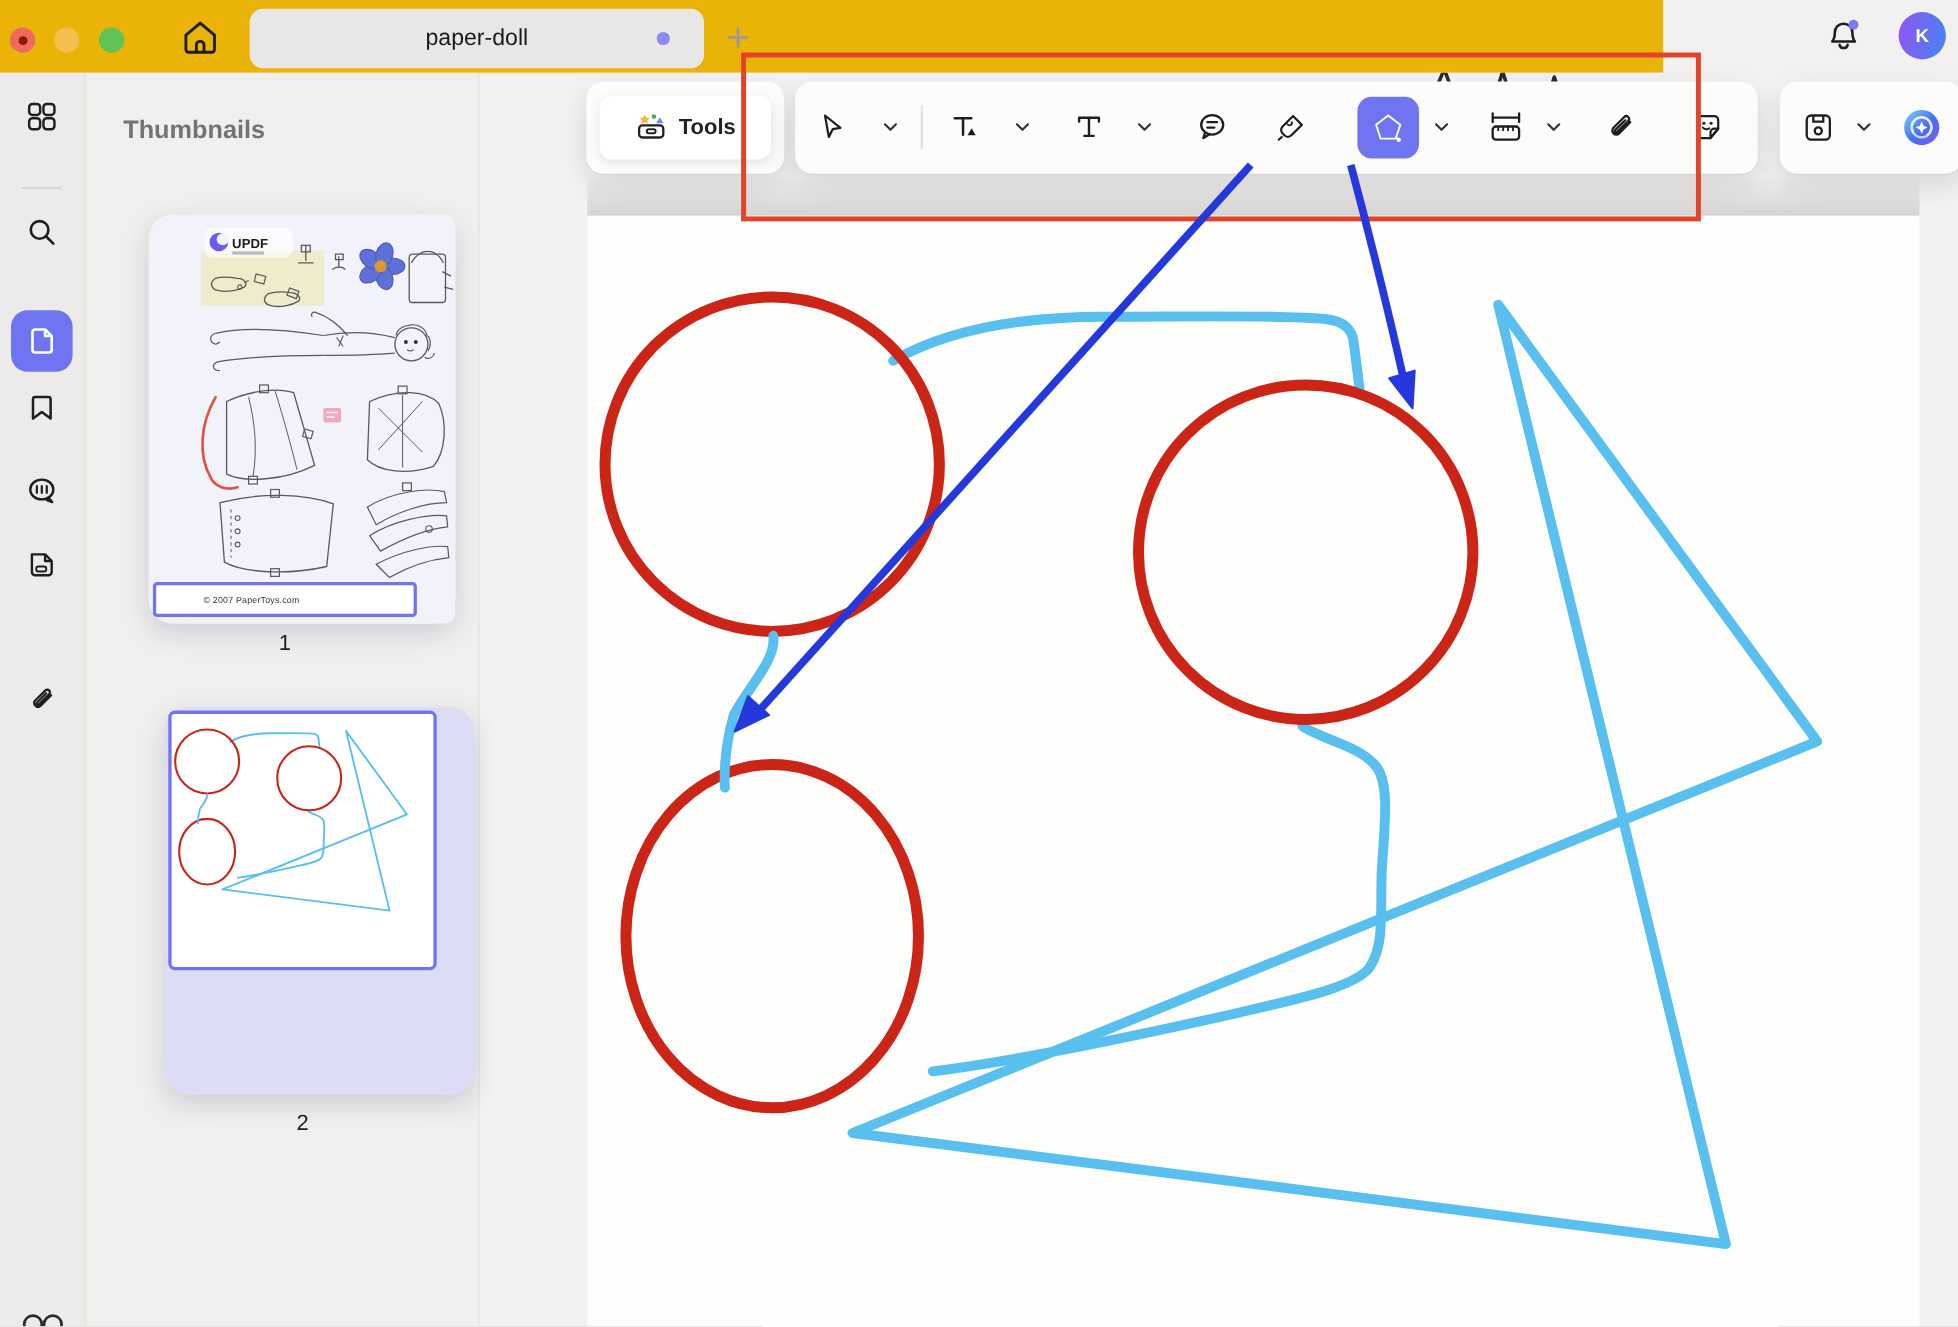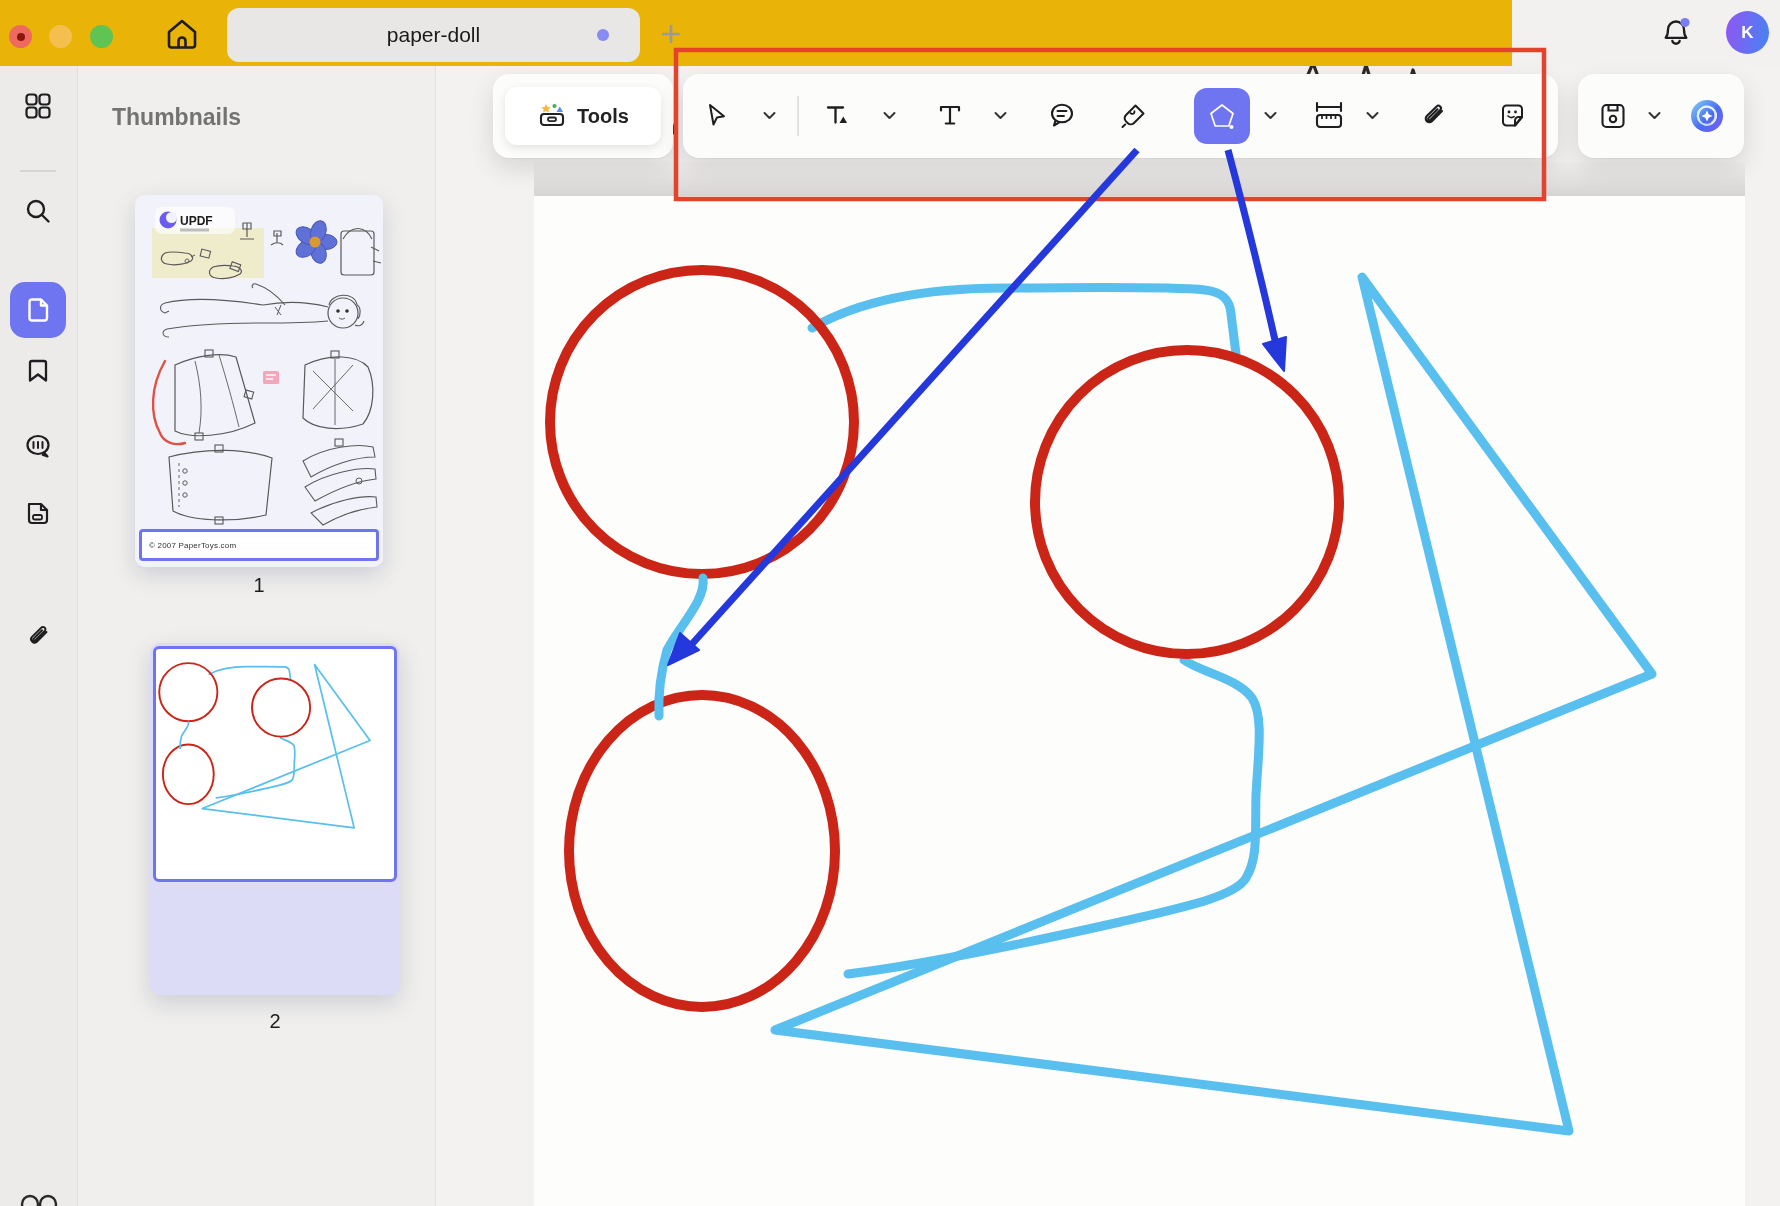--- a/index.html
+++ b/index.html
@@ -22,38 +22,38 @@
   #sidebar{left:0;top:66px;width:77px;height:1140px;background:#ecebe9;z-index:25;
            border-right:1px solid #e0dfdd;}
   .side-ic{left:23px;width:30px;height:30px;}
   #side-divider{left:20px;top:104px;width:36px;height:0;border-top:2px solid #d7d6d4;}
   #thumb-btn{left:10px;top:216px;width:56px;height:56px;border-radius:15px;background:#6f74f1;
              display:flex;align-items:center;justify-content:center;}
   
   #panel{left:78px;top:66px;width:357px;height:1140px;background:#f0efed;z-index:20;
          border-right:1px solid #e2e1df;}
   #panel-title{left:34px;top:38px;font-size:23px;font-weight:700;color:#737373;}
-  .card{border-radius:10px;box-shadow:0 8px 22px rgba(70,70,120,.20);}
+  .card{border-radius:22px;box-shadow:0 8px 22px rgba(70,70,120,.20);padding-left:31px;}
   #card1{left:57px;top:129px;width:248px;height:372px;background:#f2f2fa;}
   #card1-footer{left:61px;top:463px;width:240px;height:32px;background:#fff;
                 border:3px solid #6f74f1;border-radius:4px;box-sizing:border-box;
-                display:flex;align-items:center;z-index:5;}
+                display:flex;align-items:center;z-index:5;padding-left:36px;}
   #card1-footer span{font-size:8px;color:#333;padding-left:7px;letter-spacing:.2px;}
   .page-label{width:248px;text-align:center;font-size:20px;color:#1c1c1c;}
   #card2{left:72px;top:577px;width:250px;height:352px;background:#dddcf6;}
   #card2-page{left:3px;top:3px;width:238px;height:230px;background:#fff;
               border:3px solid #6f74f1;border-radius:6px;}
   
   #canvas{left:435px;top:66px;width:1345px;height:1140px;background:#f3f2f0;z-index:1;}
   #page-shadow{left:99px;top:96px;width:1211px;height:36px;
                background:linear-gradient(to bottom,rgba(0,0,0,0.01),rgba(0,0,0,0.13));}
   
   .float{top:74px;height:84px;background:#fcfcfb;border-radius:16px;z-index:22;
          box-shadow:0 10px 26px rgba(0,0,0,.12),0 1px 0 rgba(0,0,0,.03);
-         display:flex;align-items:center;}
+         display:flex;align-items:center;margin-left:40px;}
   #tools-panel{left:493px;width:180px;}
   #tools-btn{left:12px;top:13px;width:156px;height:58px;background:#fff;border-radius:12px;
              box-shadow:0 3px 10px rgba(0,0,0,.10);display:flex;align-items:center;
              justify-content:center;gap:10px;}
   #tools-btn span{font-size:20px;font-weight:600;color:#222;}
   #main-panel{left:683px;width:875px;}
   #right-panel{left:1578px;width:166px;}
   .tb-ic{position:absolute;top:50%;transform:translateY(-50%);}
   .chev{position:absolute;top:50%;transform:translateY(-50%);}
   #pent-btn{position:absolute;left:511px;top:14px;width:56px;height:56px;border-radius:13px;

